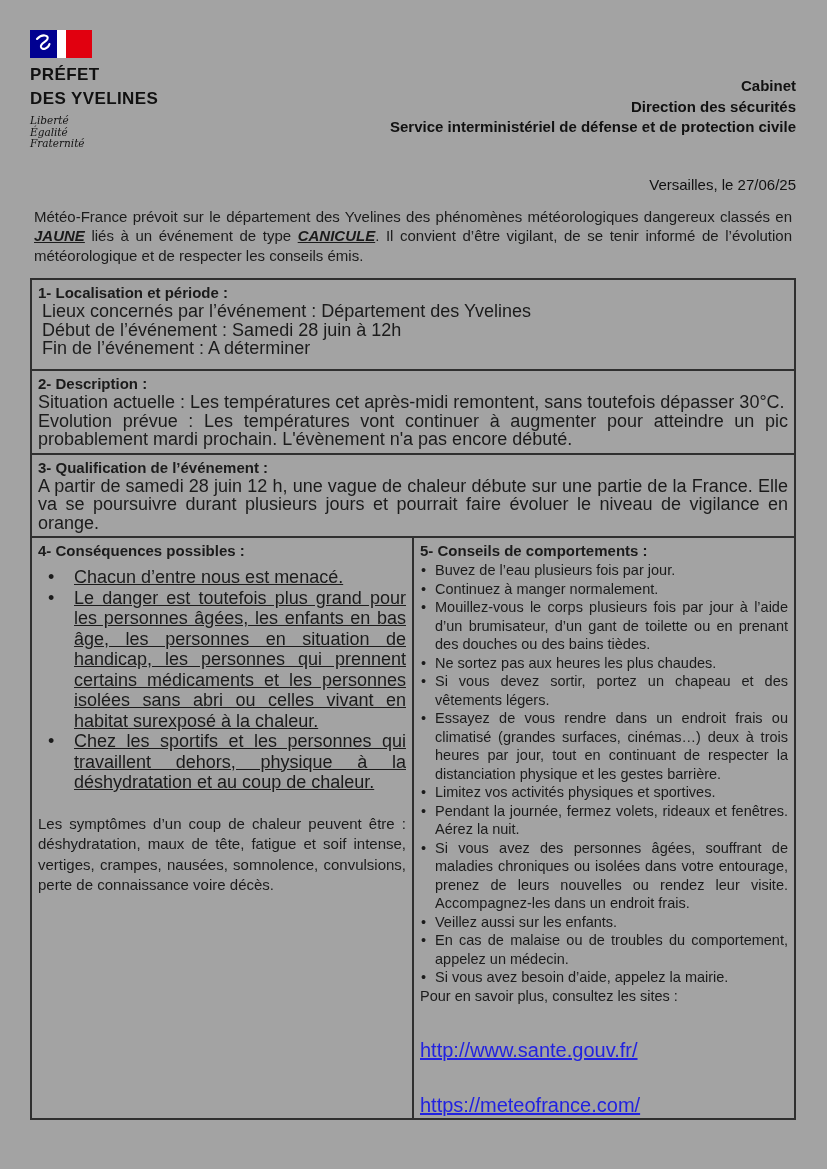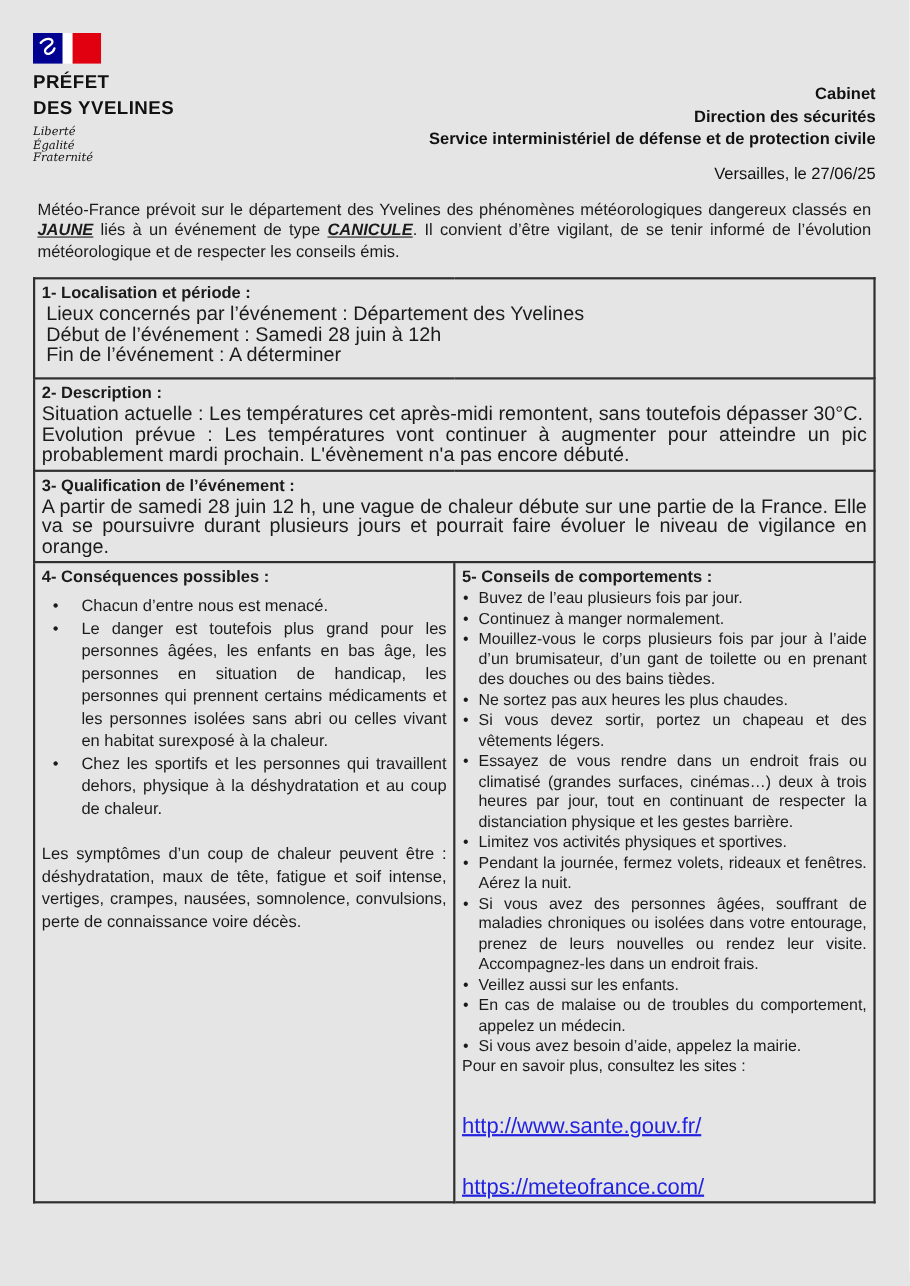--- a/index.html
+++ b/index.html
@@ -1,32 +1,32 @@
 <!DOCTYPE html>
 <html lang="fr"><head>
 <meta charset="utf-8">
 <style>
   html,body { margin:0; padding:0; background:#ffffff; }
   .page {
-    width:827px; height:1169px; margin:0 auto; background:#e5e5e5;
+    width:827px; height:1169px; margin:0 auto; background:#a3a3a3;
     font-family:"Liberation Sans", sans-serif; color:#1b1b1b;
     position:relative; overflow:hidden; box-sizing:border-box;
     padding:30px 31px 0 30px;
   }
 
   
   .top-row { display:flex; justify-content:space-between; align-items:flex-start; }
   .logo-block { width:220px; }
   .flag { display:block; }
   .logo-name { font-weight:bold; font-size:17px; line-height:19px; letter-spacing:0.4px; margin-top:5px; color:#111; }
   .logo-name.first { margin-top:7px; }
   .motto { margin-top:7px; font-family:"DejaVu Serif", serif; font-style:italic; font-size:10.5px; line-height:11.5px; color:#111; }
   .hdr-right { text-align:right; font-weight:bold; font-size:15px; line-height:20.5px; margin-top:46px; color:#111; }
 
-  .dateline { text-align:right; font-size:15px; color:#111; }
+  .dateline { text-align:right; font-size:15px; margin-top:26px; color:#111; }
 
   
   .banner {
     margin:12px 8px 0 8px; border:2px solid #111111; background:#cbcbcb;
     text-align:center; padding:4px 0 6px 0;
   }
   .banner span {
     font-variant:small-caps; font-weight:bold; font-size:21px; letter-spacing:0.5px; color:#111;
   }
 
@@ -42,22 +42,22 @@
   td.row-loc { height:82px; }
   td.row-desc { height:64px; }
   td.row-desc .sec-line, td.row-qual .sec-line { padding-left:0; text-align:justify; }
   td.row-qual { height:48px; }
   .split-left { width:361px; height:478px; }
   .split-right { width:401px; height:478px; }
 
   
   ul.cons-list { margin:7px 0 0 0; padding:0; list-style:none; }
   ul.cons-list li {
-    position:relative; padding-left:36px; font-size:15px; line-height:20.5px;
-    text-align:justify; margin:0;
+    position:relative; padding-left:36px; font-size:18px; line-height:20.5px;
+    text-align:justify; margin:0;text-decoration:underline;
   }
   ul.cons-list li::before { content:"\2022"; position:absolute; left:10px; }
   .cons-par { margin-top:21px; font-size:15px; line-height:20.5px; text-align:justify; }
 
   
   ul.adv-list { margin:1px 0 0 0; padding:0; list-style:none; }
   ul.adv-list li {
     position:relative; padding-left:15px; font-size:14.5px; line-height:18.5px;
     text-align:justify; margin:0;
   }

